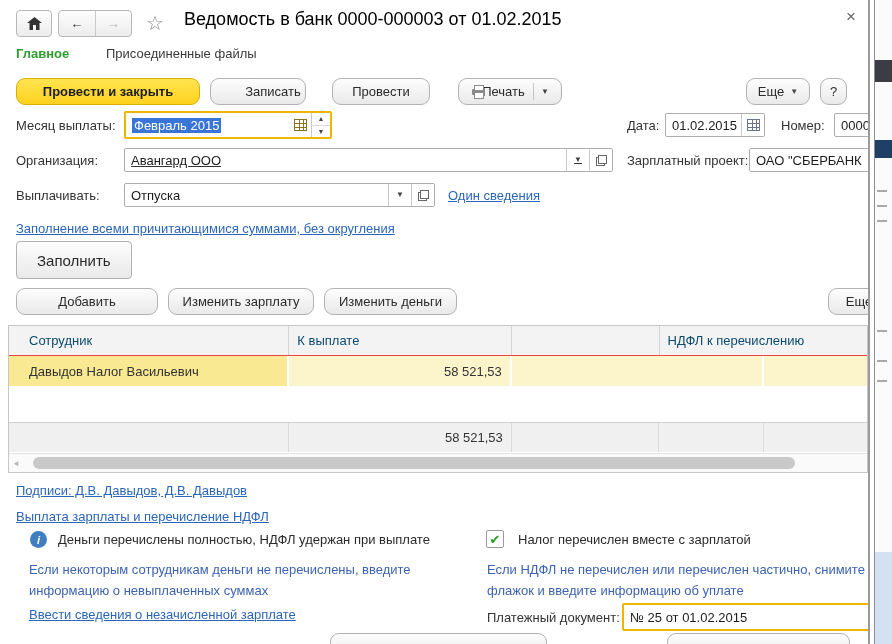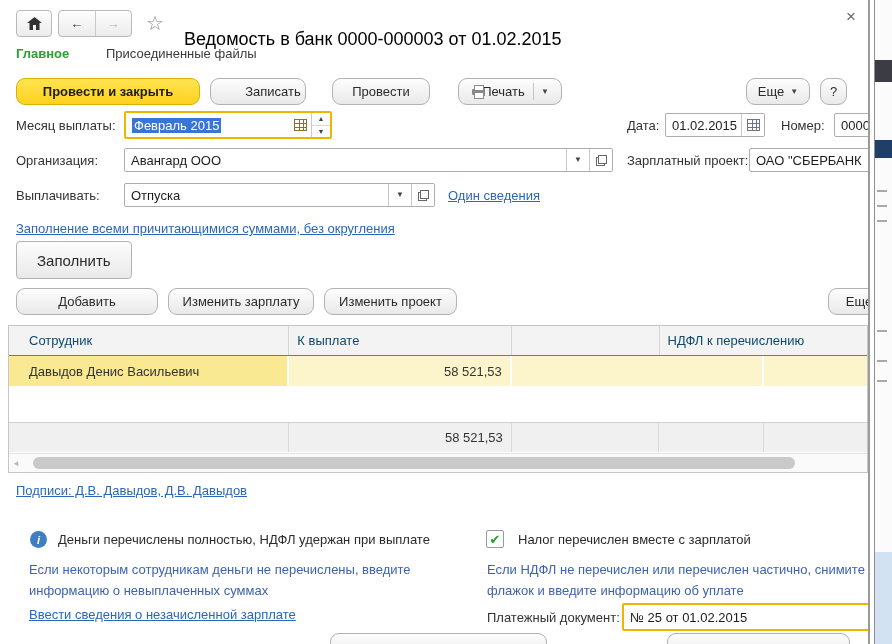--- a/index.html
+++ b/index.html
@@ -17,21 +17,21 @@
        background:linear-gradient(#fdfdfd,#e9e9e9);border:1px solid #b2b2b2;border-radius:9px;
        color:#2b2b2b;font-size:13px;padding:0 12px;height:27px;box-sizing:border-box;cursor:default;}
   .btn-yellow{background:linear-gradient(#ffe451,#ffd11f);border:1px solid #d8b203;font-weight:bold;color:#1e1e1e;}
   .caret{font-size:8px;color:#444;line-height:1;}
   .btn-sep{width:1px;height:17px;background:#c4c4c4;margin:0 2px;}
 
   
   .navbtn{display:inline-flex;align-items:center;justify-content:center;
           background:linear-gradient(#fdfdfd,#ececec);border:1px solid #b8b8b8;border-radius:4px;
           height:27px;box-sizing:border-box;}
-  .title{font-size:18px;color:#000;white-space:nowrap;margin-top:20px;}
+  .title{font-size:18px;color:#000;white-space:nowrap;}
   .star{font-size:20px;color:#8a8a8a;}
   .closex{font-size:17px;color:#666;}
 
   .tab{font-size:13px;}
   .tab-active{color:#2e9e2e;font-weight:bold;}
   .tab-plain{color:#3a3a3a;}
 
   
   .label{color:#333;white-space:nowrap;}
   .field{display:flex;align-items:center;background:#fff;border:1px solid #adadad;border-radius:2px;
@@ -165,21 +165,21 @@
       <div class="fbtn">
           <span class="ic-cal-gray"></span>
         </div>
     </div>
     <div class="abs label" style="left:781px;top:118px;">Номер:</div>
     <div class="abs field" style="left:834px;top:113px;width:60px;">
       <div class="field-text">0000-</div>
     </div>
 
     <div class="abs label" style="left:16px;top:153px;">Организация:</div>
-    <div class="abs field" style="left:124px;top:148px;width:489px;">
+    <div class="abs field" style="left:124px;top:148px;width:489px;text-decoration:underline;">
       <div class="field-text">Авангард ООО</div>
       <div class="fbtn">
           <span class="caret">▼</span>
         </div>
       <div class="fbtn">
           <span class="ic-open"></span>
         </div>
     </div>
     <div class="abs label" style="left:627px;top:153px;">Зарплатный проект:</div>
     <div class="abs field" style="left:749px;top:148px;width:160px;">
@@ -196,52 +196,53 @@
           <span class="ic-open"></span>
         </div>
     </div>
     <div class="abs link" style="left:448px;top:188px;">Один сведения</div>
 
     <div class="abs link" style="left:16px;top:221px;">Заполнение всеми причитающимися суммами, без округления</div>
     <div class="abs btn bigbtn" style="left:16px;top:241px;">Заполнить</div>
 
     <div class="abs btn" style="left:16px;top:288px;width:142px;">Добавить</div>
     <div class="abs btn" style="left:168px;top:288px;width:146px;">Изменить зарплату</div>
-    <div class="abs btn" style="left:324px;top:288px;width:133px;">Изменить проект</div>
+    <div class="abs btn" style="left:324px;top:288px;width:133px;">Изменить деньги</div>
     <div class="abs btn" style="left:828px;top:288px;width:62px;">Еще</div>
 
     <div class="tbl">
       <div class="trow thead">
         <div class="tcell c0" style="padding-left:20px;">Сотрудник</div>
         <div class="tcell c1">К выплате</div>
         <div class="tcell c2"></div>
         <div class="tcell ch3">НДФЛ к перечислению</div>
       </div>
       <div class="trow rsel">
-        <div class="tcell c0" style="padding-left:20px;">Давыдов Денис Васильевич</div>
+        <div class="tcell c0" style="padding-left:20px;">Давыдов Налог Васильевич</div>
         <div class="tcell c1 num">58 521,53</div>
         <div class="tcell c2" style="border-right:none;"></div>
         <div class="tcell c3"></div>
         <div class="tcell c4" style="border-right:none;"></div>
       </div>
       <div class="trow rgap"></div>
       <div class="trow rtot">
         <div class="tcell c0"></div>
         <div class="tcell c1 num">58 521,53</div>
         <div class="tcell c2"></div>
         <div class="tcell c3"></div>
         <div class="tcell c4" style="border-right:none;"></div>
       </div>
       <div class="hscroll">
         <div class="harrow">◂</div>
         <div class="hthumb"></div>
       </div>
     </div>
 
     <div class="abs link" style="left:16px;top:483px;">Подписи: Д.В. Давыдов, Д.В. Давыдов</div>
+    <div class="abs link" style="left:16px;top:509px;">Выплата зарплаты и перечисление НДФЛ</div>
 
     <div class="abs infoi" style="left:30px;top:531px;">
         <span>i</span>
       </div>
     <div class="abs" style="left:58px;top:532px;color:#2b2b2b;">Деньги перечислены  полностью, НДФЛ удержан при выплате</div>
     <div class="abs chk" style="left:486px;top:530px;">
         <span>✔</span>
       </div>
     <div class="abs" style="left:518px;top:532px;color:#2b2b2b;">Налог перечислен вместе с зарплатой</div>
 

